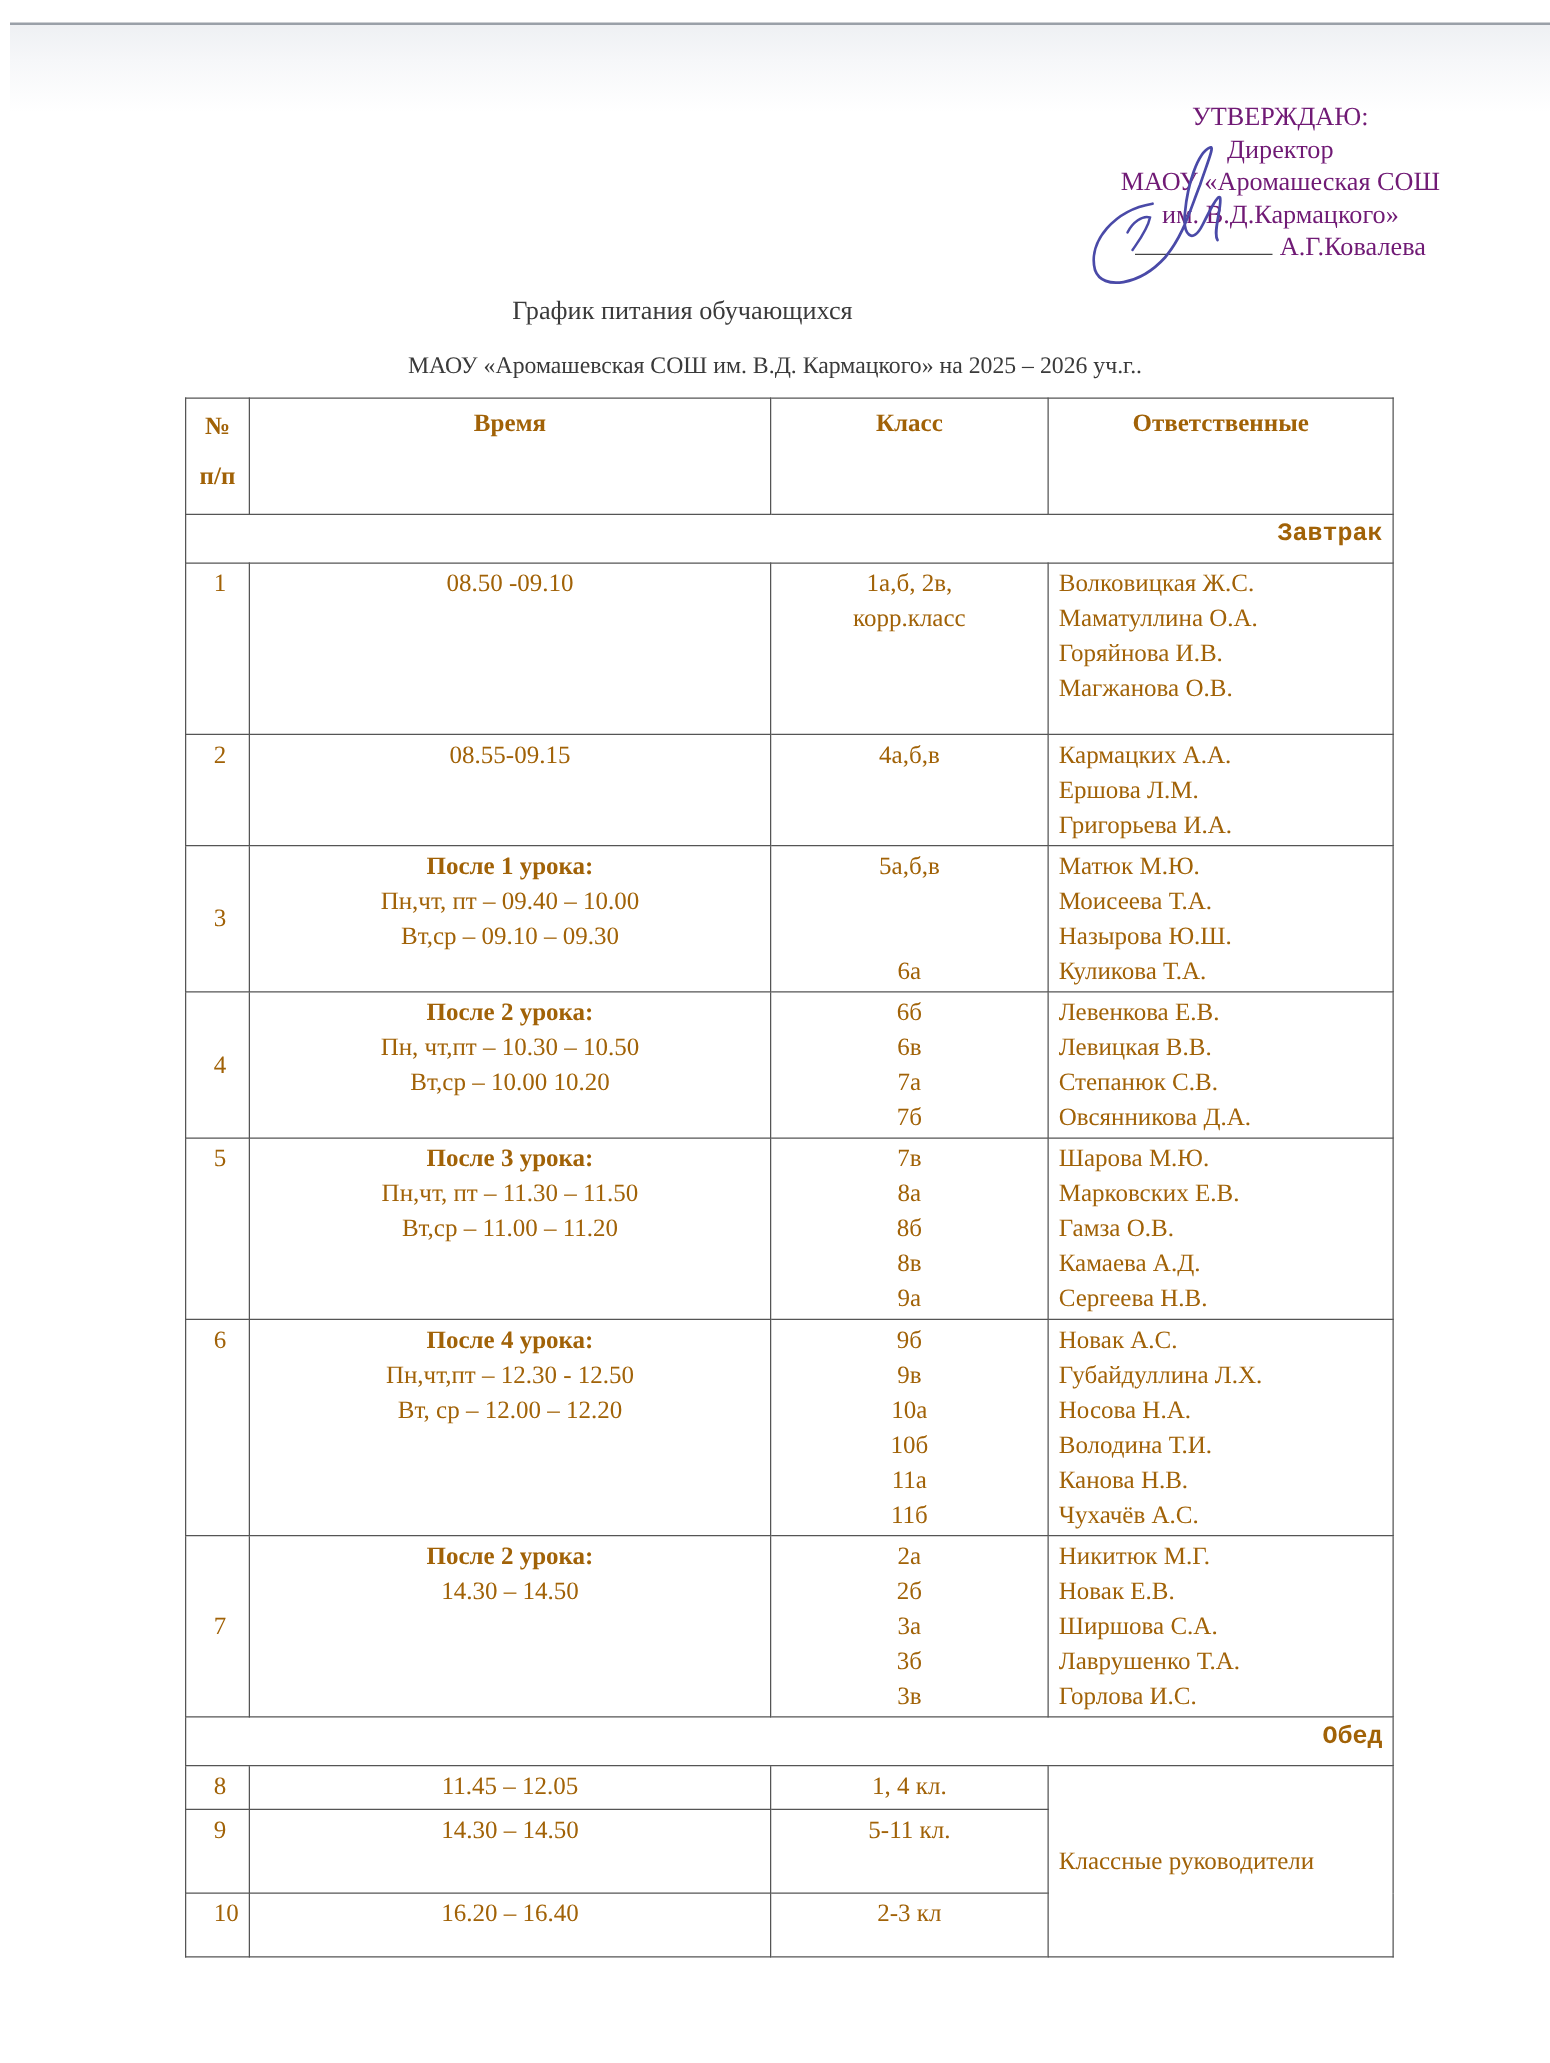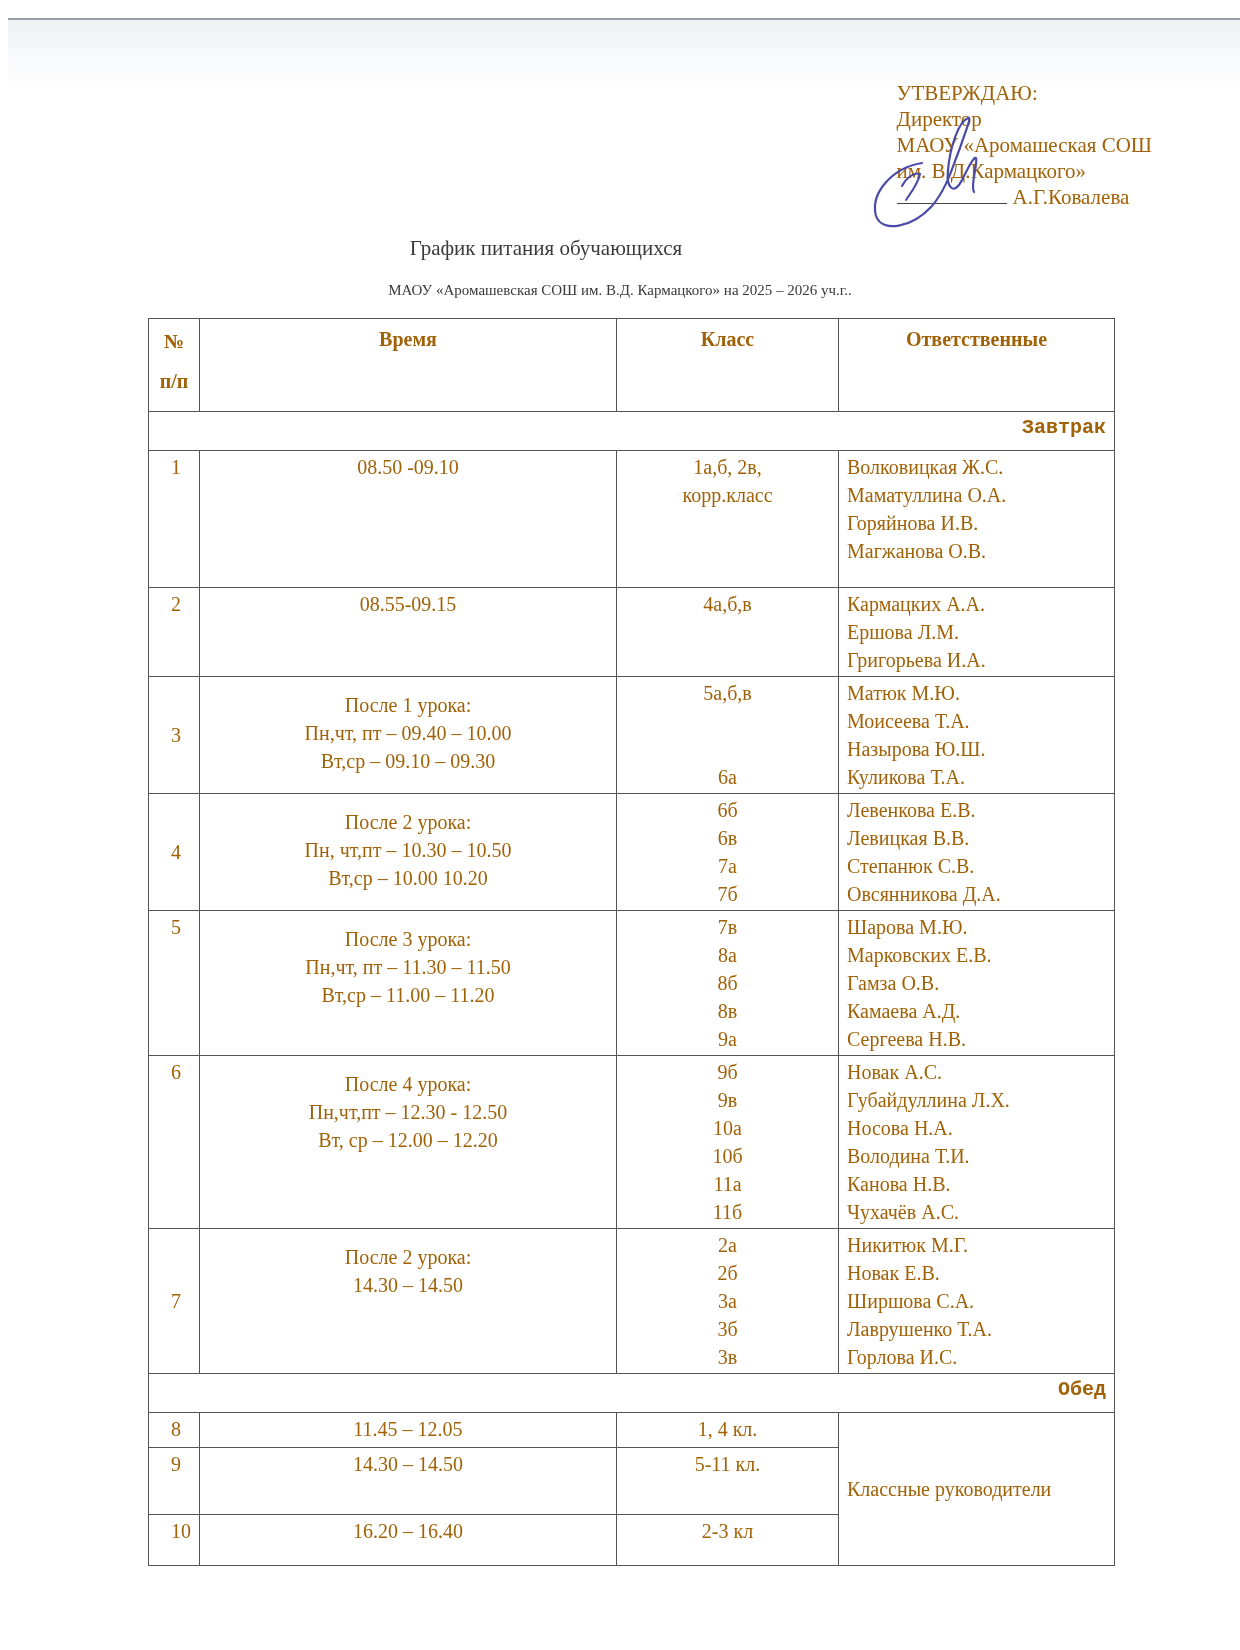--- a/index.html
+++ b/index.html
@@ -6,41 +6,41 @@
   body {
     width:1240px; height:1650px; background:#ffffff; position:relative; overflow:hidden;
     font-family:"Liberation Serif","DejaVu Serif",serif; color:#3a3a3a;
   }
   .scan-top {
     position:absolute; left:8px; top:18px; width:1232px; height:70px;
     background:linear-gradient(to bottom,#eef0f3 0%,#f6f7f9 40%,#ffffff 100%);
     border-top:2px solid #9aa0a8;
   }
   .approve {
-    position:absolute; right:88px; top:80px; text-align:left;
-    font-size:21px; line-height:26px; color:#a16207;
+    position:absolute; right:88px; top:80px; text-align:center;
+    font-size:21px; line-height:26px; color:#701a75;
   }
   .approve .sigline { display:inline-block; width:110px; border-bottom:1px solid #444; margin-right:6px; vertical-align:baseline; height:14px; }
   .signature { position:absolute; left:862px; top:108px; width:160px; height:130px; }
   .title1 { position:absolute; left:0; width:1092px; top:236px; text-align:center; font-size:21px; }
-  .title2 { position:absolute; left:0; width:1240px; top:282px; text-align:center; font-size:15px; }
+  .title2 { position:absolute; left:0; width:1240px; top:282px; text-align:center; font-size:19px; }
   table {
     position:absolute; left:148px; top:318px; width:967px; border-collapse:collapse;
     font-size:20px; line-height:28px; color:#a16207;
   }
   td, th { border:1.5px solid #555; vertical-align:top; padding:2px 8px; }
   th { font-weight:bold; text-align:center; height:84px; padding-top:6px; }
   th.num { width:40px; line-height:40px; padding:2px 4px; }
   th.time { width:400px; }
   th.cls { width:205px; }
   .section td { text-align:right; font-weight:bold; height:34px;font-family:Liberation Mono, monospace; }
   td.num { padding-left:22px; }
   td.time, td.cls { text-align:center; }
   td.resp { text-align:left; }
-  .b { font-weight:normal;margin-top:12px; }
+  .b { font-weight:bold; }
   .num-mid { vertical-align:middle; }
   .r1 td { height:132px; }
   .r2 td { height:82px; }
   .lunch td { height:30px; }
   .lunch td.resp { vertical-align:middle; text-align:left; }
 </style>
 </head>
 <body>
 
 <div class="scan-top"></div>

